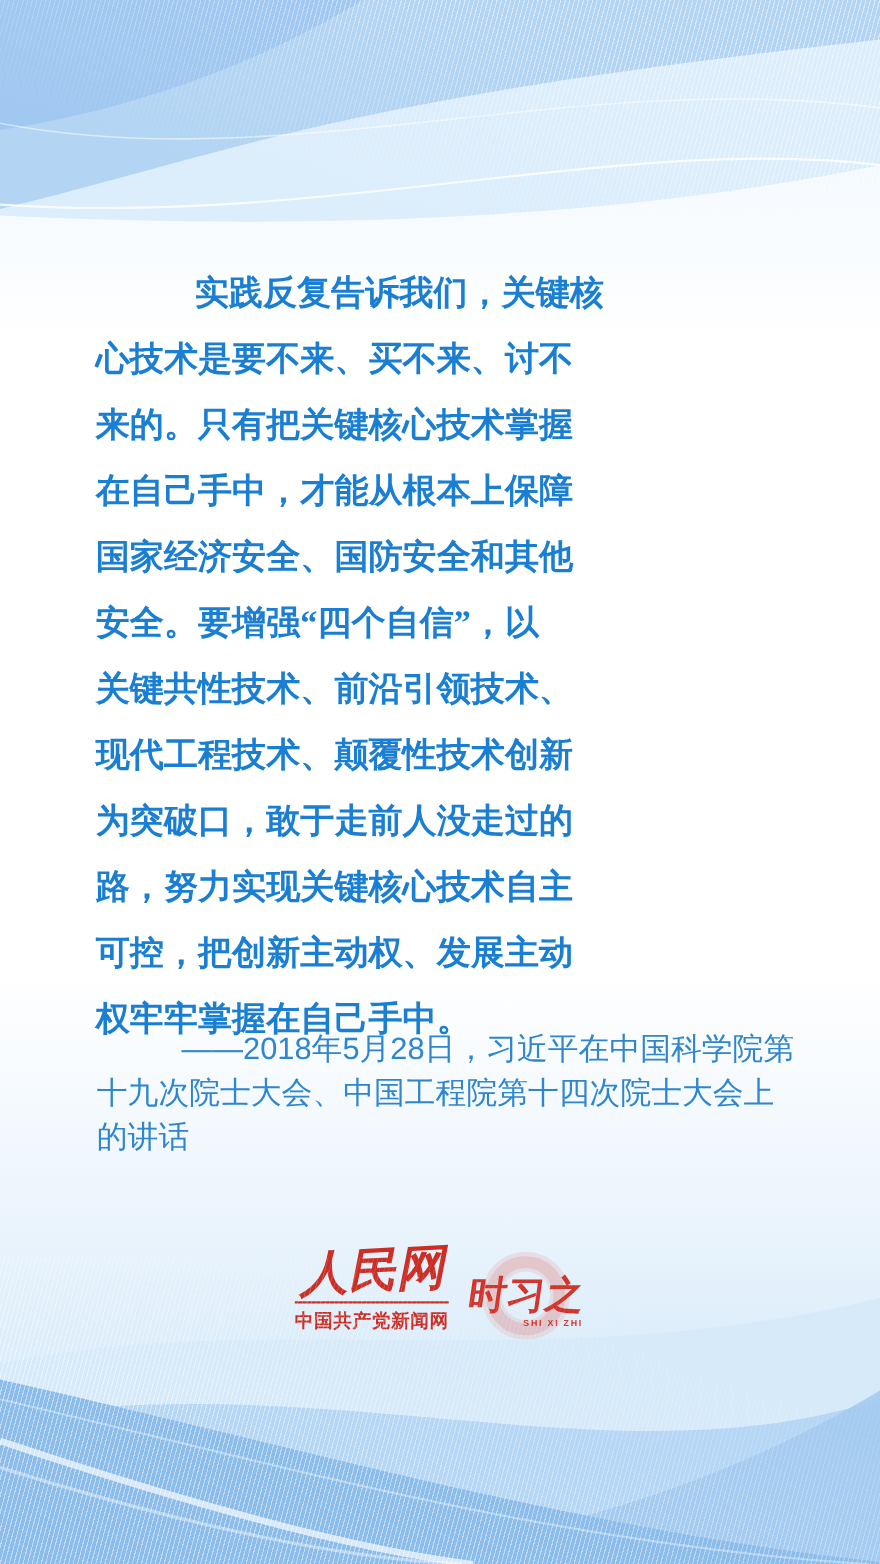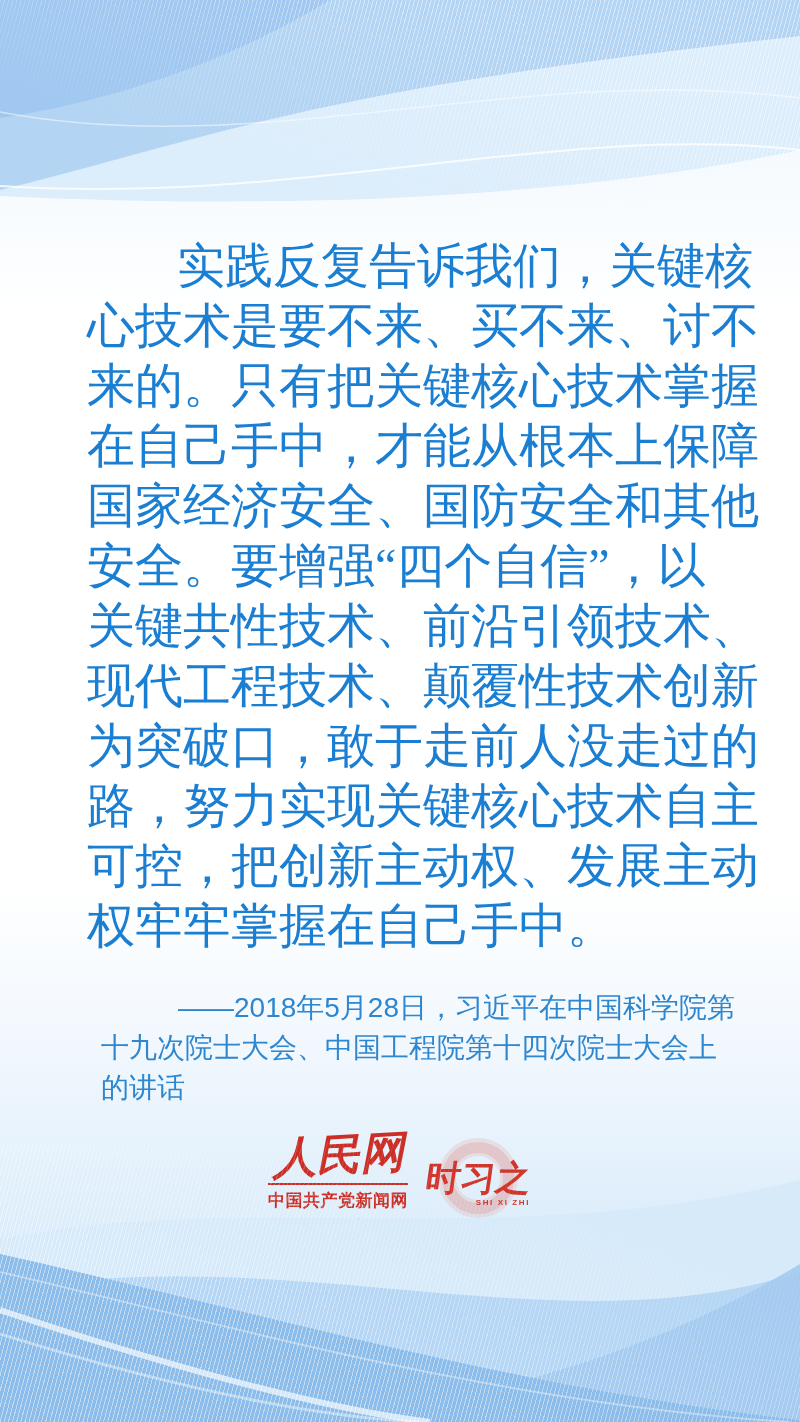--- a/index.html
+++ b/index.html
@@ -33,36 +33,35 @@
   }
   .stripes-bottom {
     bottom: 0; height: 280px;
     -webkit-mask-image: linear-gradient(20deg, #000 35%, transparent 80%);
     mask-image: linear-gradient(20deg, #000 35%, transparent 80%);
   }
   
   .quote {
     position: absolute; left: 87px; top: 236px; width: 660px;
     font-family: "Liberation Serif", "DejaVu Serif", serif;
-    font-weight: 400;
-    font-size: 48px; line-height: 60px;
+    font-weight: 700;
+    font-size: 31px; line-height: 60px;
     letter-spacing: 0;
     color: #1a7ed2;
     white-space: pre;
     text-indent: 90px;
   }
   
   .attribution {
-    position: absolute; left: 88px; top: 988px; width: 660px;
+    position: absolute; left: 88px; top: 934px; width: 660px;
     font-size: 28px; line-height: 40px;
     font-weight: 500;
     color: #2e86cf;
     white-space: pre;
     text-indent: 77px;
-    margin-left: 13px;
   }
   
   .footer-logos {
     position: absolute; left: 0; top: 1132px; width: 800px;
     display: flex; justify-content: center; align-items: flex-start; gap: 18px;
   }
   .pd-logo { width: 140px; text-align: center; color: #cc2d24; }
   .pd-wordmark {
     font-family: "Liberation Serif", "DejaVu Serif", serif;
     font-style: italic; font-weight: 700;

